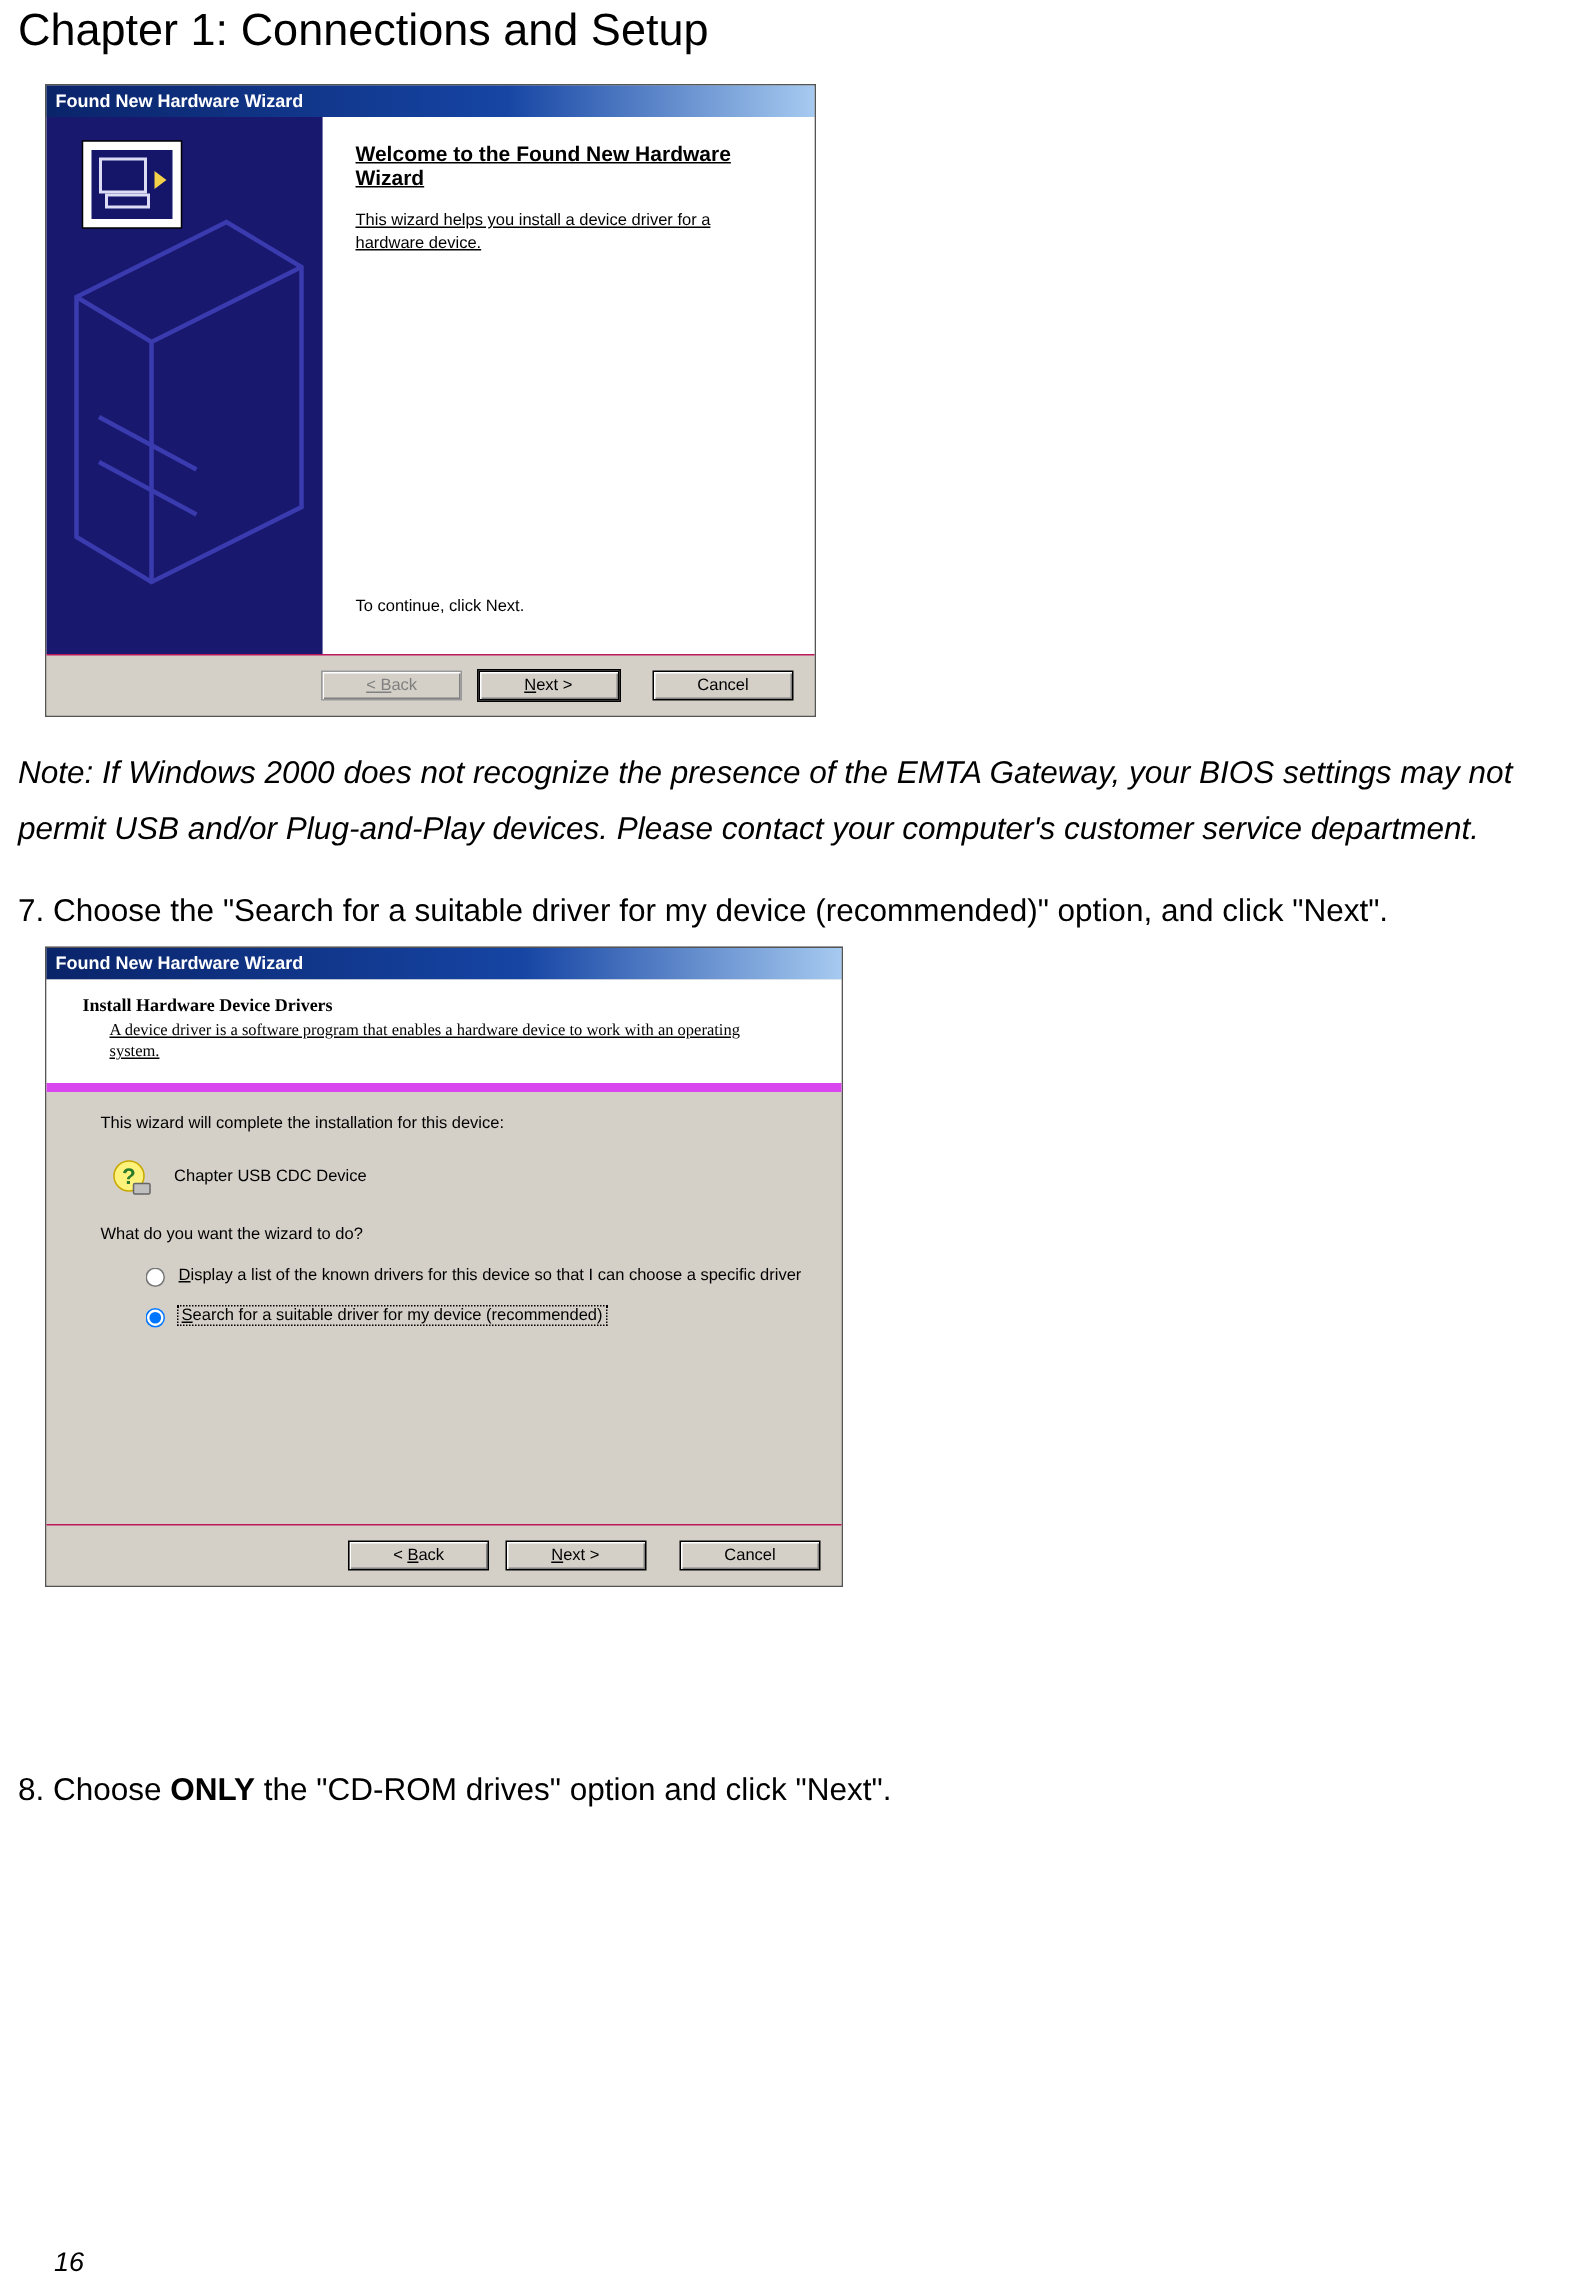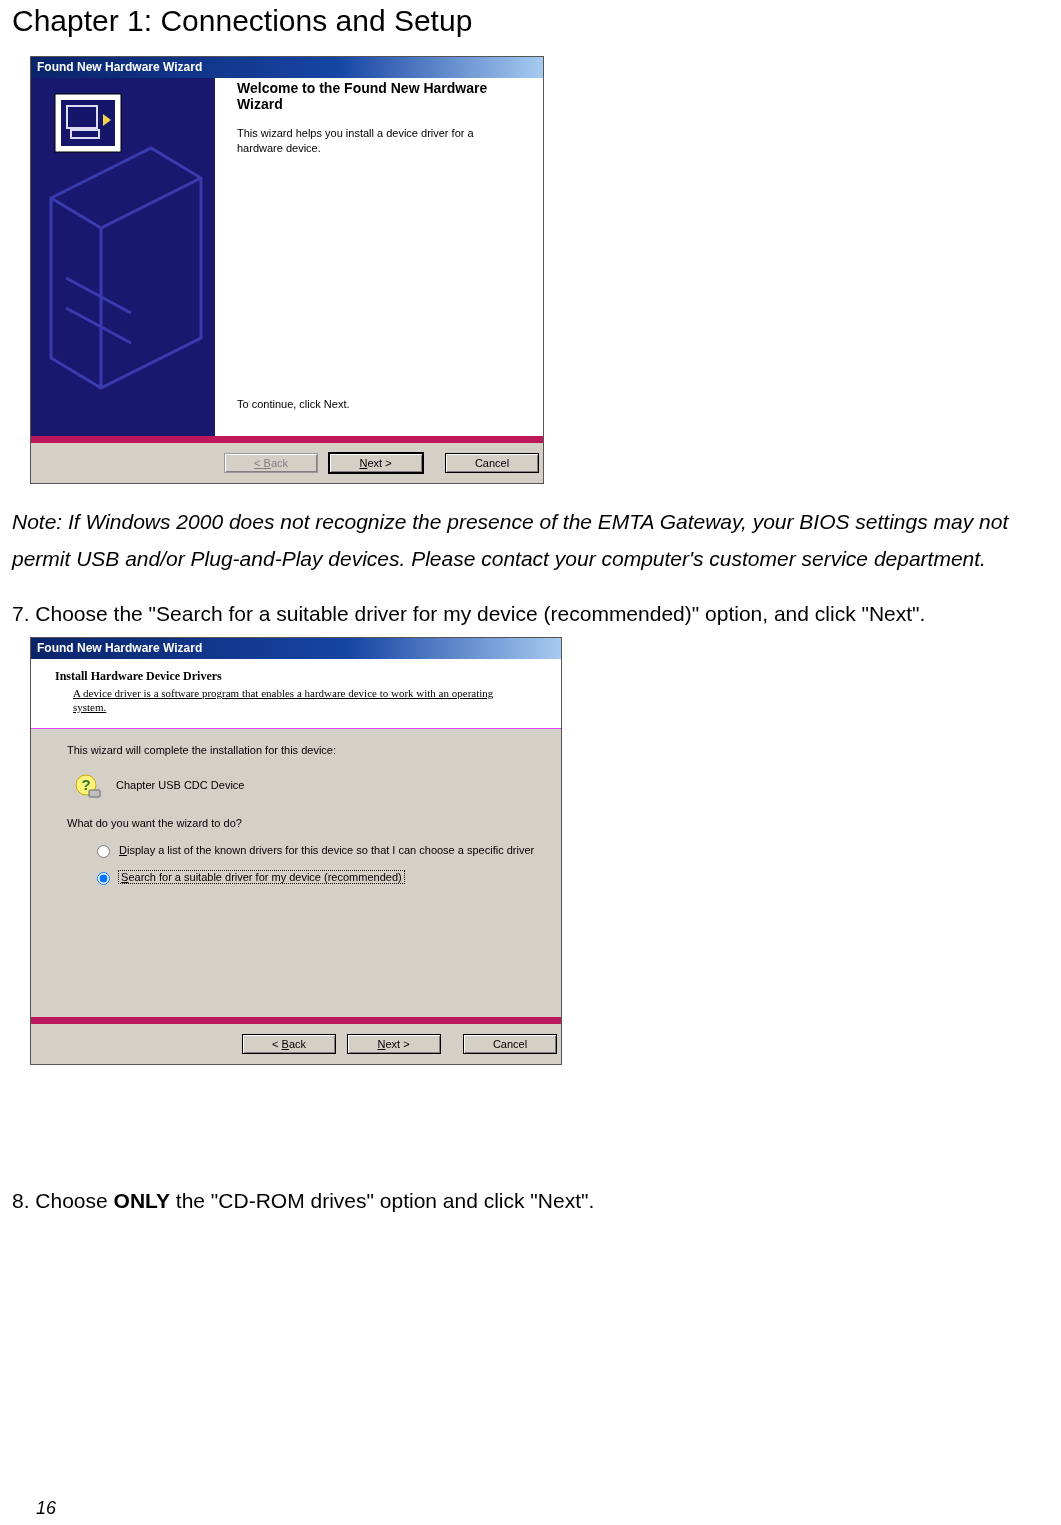--- a/index.html
+++ b/index.html
@@ -36,62 +36,63 @@
   }
   .wiz1-sidebar {
     width: 184px;
     background: #1a1a6b;
     position: relative;
     overflow: hidden;
   }
   .wiz1-sidebar svg { width: 100%; height: 100%; display: block; }
   .wiz1-right {
     flex: 1;
-    padding: 2px 22px 10px 22px;
+    padding: 16px 22px 10px 22px;
     width: 308px;
     font-family: Tahoma, Arial, sans-serif;
+    text-decoration: underline;
   }
   .wiz1-heading {
     font: bold 14px Tahoma, Arial, sans-serif;
     margin-bottom: 14px;
   }
   .wiz1-text {
     font: 11px/15px Tahoma, Arial, sans-serif;
     display: block;
   }
   .wiz1-continue {
     position: absolute;
     bottom: 16px;
     font: 11px Tahoma, Arial, sans-serif;
   }
   .wiz1-right-inner { position: relative; height: 100%; }
   .wiz-buttonbar {
-    border-top: 7px solid #be185d;
-    padding: 10px 4px;
+    border-top: 1px solid #be185d;
+    padding: 10px 14px;
     text-align: right;
     background: #d4d0c8;
   }
   .wiz-btn {
     display: inline-block;
     min-width: 76px;
     padding: 3px 8px;
     font: 11px Tahoma, Arial, sans-serif;
     text-align: center;
     background: #d4d0c8;
     border: 1px solid #000;
     box-shadow: inset 1px 1px 0 #fff, inset -1px -1px 0 #808080;
     margin-left: 6px;
   }
   .wiz-btn.disabled { color: #808080; border-color: #999; }
   .wiz-btn.default { box-shadow: 0 0 0 1px #000, inset 1px 1px 0 #fff, inset -1px -1px 0 #808080; }
   .wiz-u { text-decoration: underline; }
   
   .wiz2-header {
     background: #fff;
-    border-bottom: 1px solid #d946ef;
+    border-bottom: 6px solid #d946ef;
     padding: 10px 20px 12px 24px;
     font-family: Tahoma, Arial, sans-serif;
   }
   .wiz2-h1 { font: bold 12px Tahoma; }
   .wiz2-h2 { font: 11px/14px Tahoma; margin: 2px 0 2px 18px; max-width: 450px; text-decoration: underline; }
   .wiz2-body {
     background: #d4d0c8;
     padding: 14px 24px 6px 36px;
     font: 11px/15px Tahoma, Arial, sans-serif;
     min-height: 268px;

